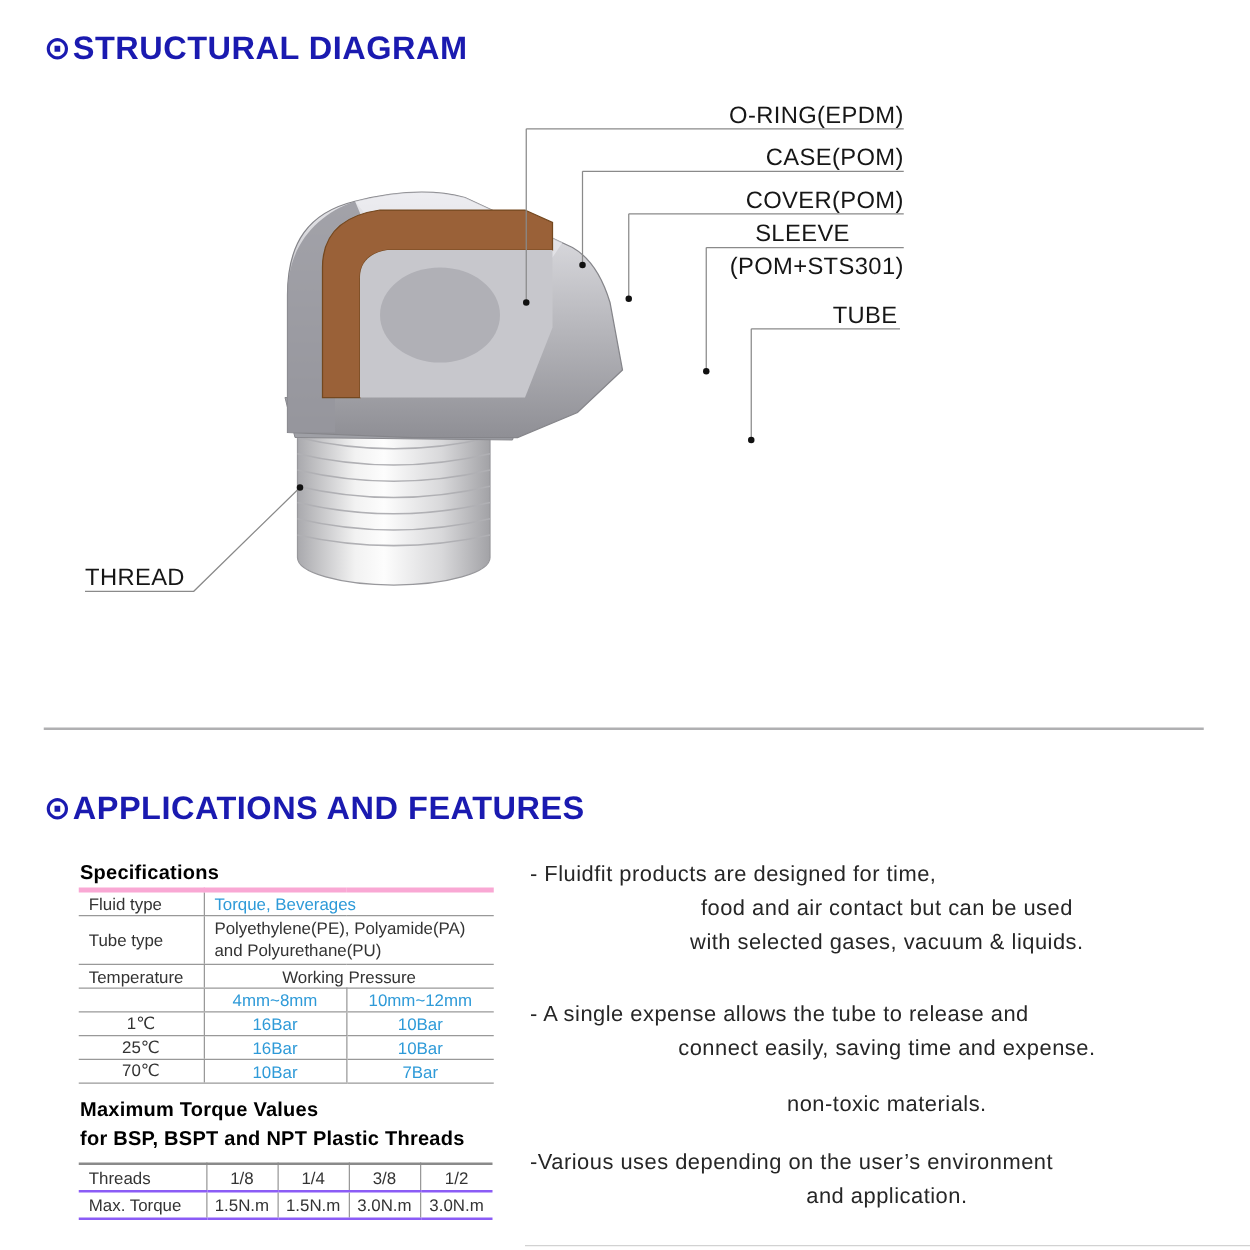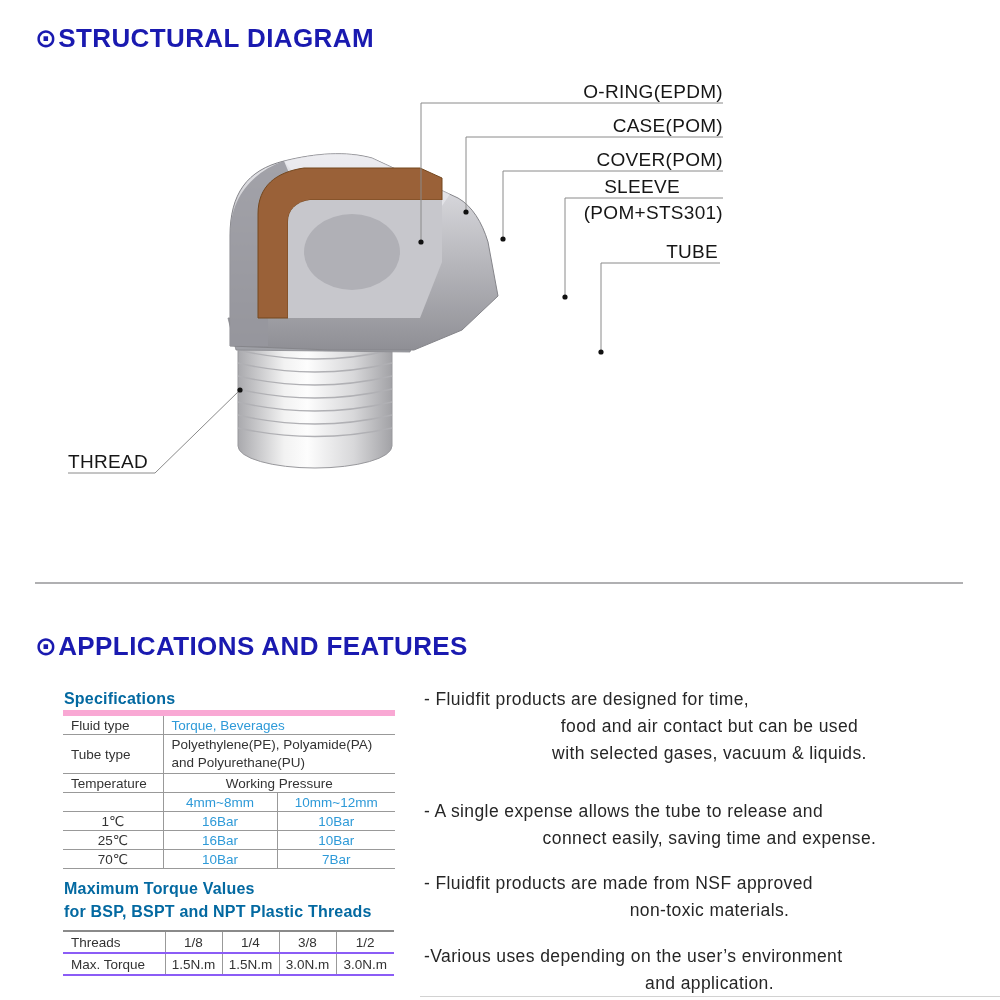--- a/index.html
+++ b/index.html
@@ -9,25 +9,25 @@
   .sec-title{position:absolute;left:35px;font-size:26px;font-weight:bold;
              color:#1a1ab0;letter-spacing:0.4px;white-space:nowrap;}
   .sec-title .bullet{font-family:"DejaVu Sans",sans-serif;margin-right:1px;}
   
   .divider{position:absolute;left:35px;top:582px;width:928px;height:2px;background:#b0b0b2;}
   .bottom-rule{position:absolute;left:420px;top:996px;width:580px;height:1px;background:#d2d2d2;}
   
   .diagram{position:absolute;left:30px;top:55px;width:730px;height:470px;}
   .dg-label{font-size:19px;fill:#161616;letter-spacing:0.3px;}
   
-  .blue-title{position:absolute;font-size:16px;font-weight:bold;color:#0369a1;
+  .blue-title{position:absolute;font-size:16px;font-weight:bold;color:#000000;
               letter-spacing:0.2px;line-height:23px;white-space:nowrap;}
   
   table{border-collapse:collapse;table-layout:fixed;font-size:13.5px;color:#333;}
-  .spec-table{position:absolute;left:63px;top:710px;width:332px;border-top:6px solid #f9a8d4;}
+  .spec-table{position:absolute;left:63px;top:710px;width:332px;border-top:4px solid #f9a8d4;}
   .spec-table td{border-bottom:1px solid #999;padding:0 0 0 8px;height:18px;vertical-align:middle;}
   .spec-table td.two{height:38px;line-height:18px;}
   .spec-table .vl{border-left:1px solid #999;}
   .ctr{text-align:center;padding:0 !important;}
   .blue{color:#2e9ad8;}
   .torque-table{position:absolute;left:63px;top:930px;width:331px;border-top:2px solid #8a8a8a;}
   .torque-table td{border-bottom:2px solid #8b5cf6;height:18px;text-align:center;vertical-align:middle;}
   .torque-table td.vl{border-left:1px solid #999;}
   .torque-table td.lblc{text-align:left;padding-left:8px;}
   
@@ -253,21 +253,20 @@
   <div class="feature f1">
     <div class="fl">- Fluidfit products are designed for time,</div>
     <div class="fl cont">food and air contact but can be used</div>
     <div class="fl cont">with selected gases, vacuum &amp; liquids.</div>
   </div>
   <div class="feature f2">
     <div class="fl">- A single expense allows the tube to release and</div>
     <div class="fl cont">connect easily, saving time and expense.</div>
   </div>
   <div class="feature f3">
-    <div class="fl">- Fluidfit products are made from NSF approved</div>
     <div class="fl cont">non-toxic materials.</div>
   </div>
   <div class="feature f4">
     <div class="fl">-Various uses depending on the user’s environment</div>
     <div class="fl cont">and application.</div>
   </div>
 </div>
 
 <div class="bottom-rule"></div>
 

